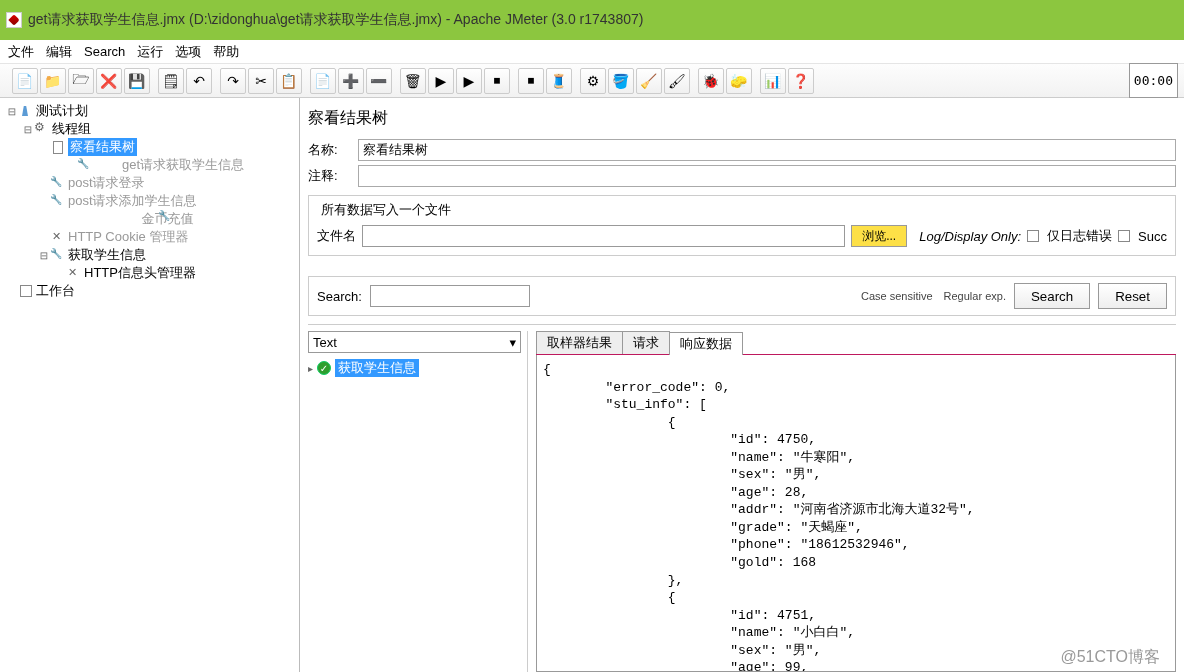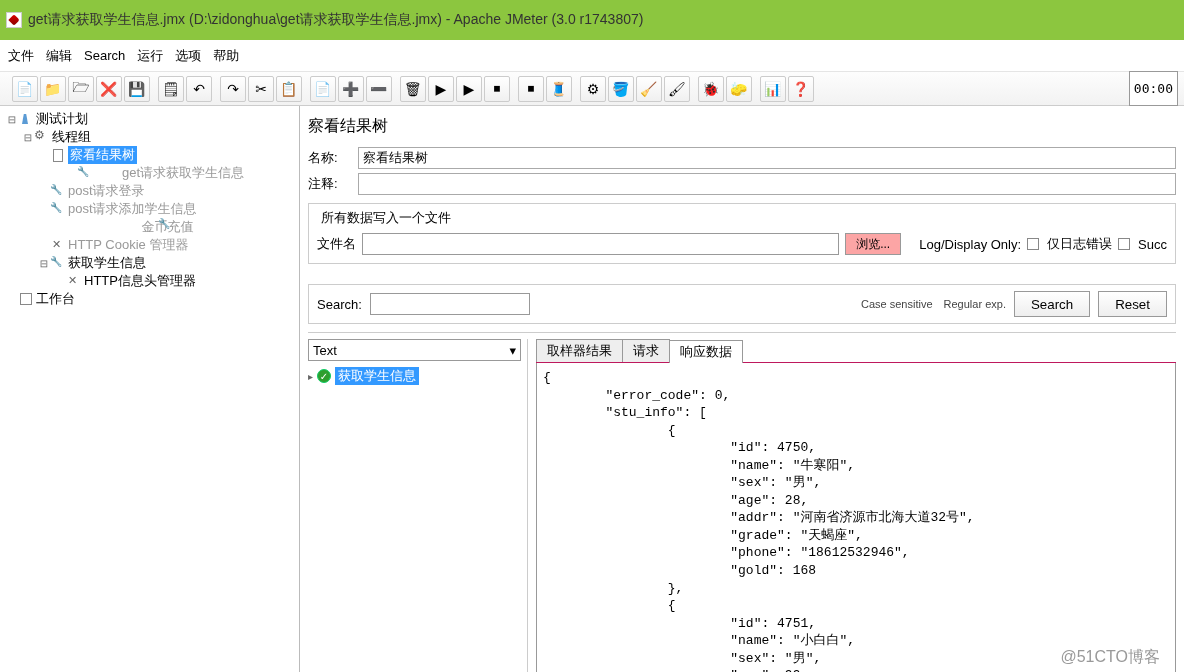--- a/index.html
+++ b/index.html
@@ -1,21 +1,21 @@
 <!DOCTYPE html>
 <html><head>
 <meta charset="utf-8">
 <style>
   * { box-sizing: border-box; margin: 0; padding: 0; }
   body { font-family: "Microsoft YaHei", Arial, sans-serif; font-size: 13px; background: #f0f0f0; width: 1184px; height: 672px; overflow: hidden; position: relative; }
   .titlebar { height: 40px; background: #8cc63f; display: flex; align-items: center; padding: 0 6px; color: #333; }
   .titlebar .app-icon { width: 16px; height: 16px; margin-right: 6px; background: #fff; border: 1px solid #ccc; display: inline-block; position: relative; }
   .titlebar .app-icon::after { content:""; position:absolute; left:3px; top:3px; width:8px; height:8px; background: linear-gradient(135deg,#d00,#800); border-radius:2px 2px 2px 0; transform: rotate(45deg);}
   .titlebar .title-text { font-size: 14px; }
-  .menubar { height: 32px; background: #fff; display: flex; align-items: center; padding: 0 8px; gap: 12px; border-bottom: 1px solid #e5e5e5; }
+  .menubar { height: 24px; background: #fff; display: flex; align-items: center; padding: 0 8px; gap: 12px; border-bottom: 1px solid #e5e5e5; }
   .menubar .menu-item { cursor: default; }
   .toolbar { height: 34px; background: linear-gradient(#fdfdfd,#f2f2f2); display:flex; align-items:center; padding: 0 6px; border-bottom:1px solid #ccc; }
   .toolbar .tb-btn { width: 26px; height: 26px; border: 1px solid #ccc; background: linear-gradient(#fff,#f0f0f0); margin-right: 2px; border-radius: 2px; display:flex; align-items:center; justify-content:center; font-size:14px; }
   .toolbar .tb-sep { width: 6px; }
   .toolbar .timebox { margin-left: auto; border:1px solid #999; background:#fff; height:35px; padding:0 4px; display:flex; align-items:center; font-family: monospace;}
   .workspace { display:flex; height: calc(672px - 30px - 28px - 34px); }
   .tree-panel { width: 300px; background:#fff; border-right:1px solid #bbb; padding:4px 2px; font-size:13px; overflow:auto;}
   .tree-panel .tree-row { display:flex; align-items:center; height:18px; white-space:nowrap;}
   .tree-panel .tri { width:12px; text-align:center; color:#666; font-size:10px;}
   .tree-panel .ic { width:16px; height:14px; display:inline-block; margin-right:2px; position:relative;}
@@ -29,22 +29,22 @@
   .tree-panel .light { color:#999;}
   .main-panel { flex:1; background:#fff; display:flex; flex-direction:column; padding:6px 8px; overflow:hidden;}
   .main-panel h3 { font-size:16px; font-weight:normal; margin:4px 0 10px;}
   .field-row { display:flex; align-items:center; margin-bottom:4px;}
   .field-row .lbl { width:50px;}
   .field-row .inp { flex:1; height:22px; border:1px solid #aaa; background:#fff; padding:0 4px; font-size:13px;}
   .groupbox { border:1px solid #ccc; padding:6px 8px 8px; margin-top:4px;}
   .groupbox .legend { font-size:13px; margin-top:-14px; background:#fff; display:inline-block; padding:0 4px;}
   .filerow { display:flex; align-items:center; gap:6px; margin-top:6px;}
   .filerow .inp { flex:1; height:22px; border:1px solid #999; background:#fff;}
-  .filerow .browse { height:22px; border:1px solid #999; background:#fca5a5; padding:0 10px; font-size:12px;}
-  .filerow .disp-label { margin-left:12px;}
+  .filerow .browse { height:22px; border:1px solid #999; background:#fde047; padding:0 10px; font-size:12px;}
+  .filerow .disp-label { margin-left:6px;font-style:italic;}
   .filerow .ck { width:12px; height:12px; border:1px solid #888; display:inline-block; margin-right:2px;}
   .searchrow { border:1px solid #ccc; padding:6px 8px; margin-top:20px; display:flex; align-items:center; gap:8px;}
   .searchrow .inp { width:160px; height:22px; border:1px solid #999;}
   .searchrow .btn { height:26px; border:1px solid #999; background:linear-gradient(#fff,#eee); padding:0 16px;}
   .searchrow .cb { font-size:11px; color:#444; display:flex; align-items:flex-start; gap:3px;}
   .results-area { display:flex; margin-top:8px; flex:1; border-top:1px solid #ccc; padding-top:6px; overflow:hidden;}
   .results-left { width:220px; display:flex; flex-direction:column; border-right:1px solid #ccc; padding-right:6px;}
   .renderer-select { height:22px; border:1px solid #999; background:#fff; display:flex; align-items:center; padding:0 4px; justify-content:space-between;}
   .results-left .item { display:flex; align-items:center; margin-top:6px; gap:4px;}
   .results-left .dot { width:14px; height:14px; border-radius:50%; background:#2e9e2e; border:1px solid #1c6; display:inline-flex; align-items:center; justify-content:center; color:#fff; font-size:10px;}

